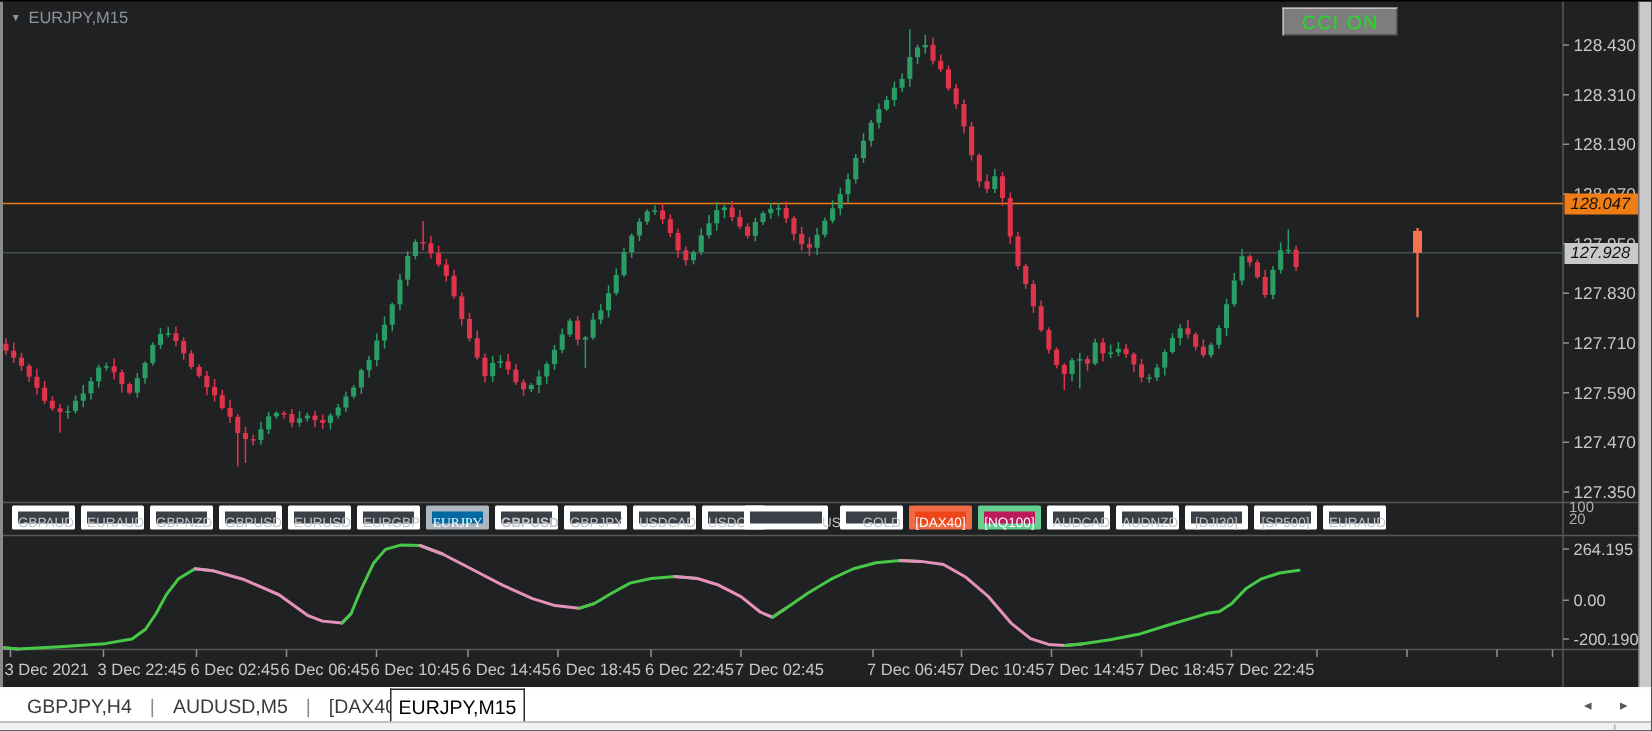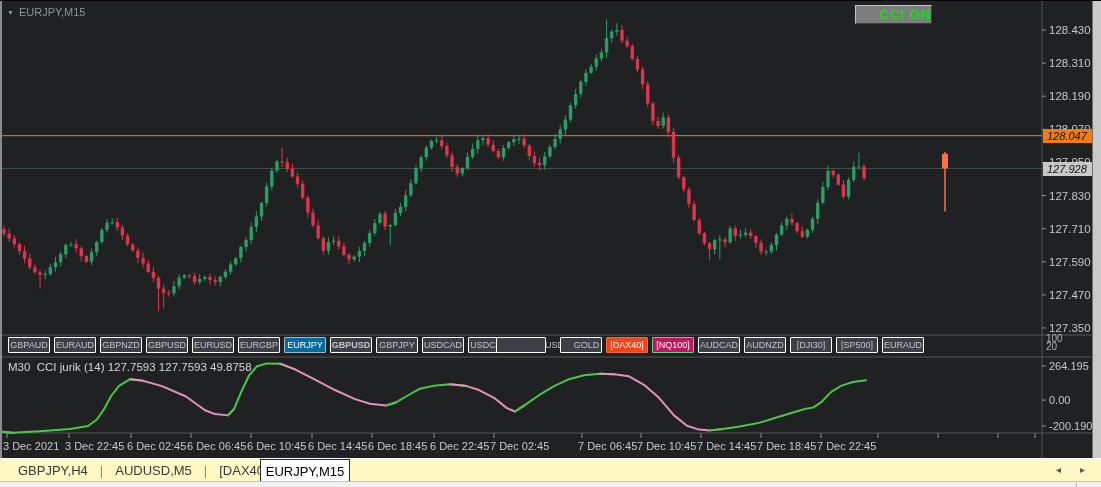--- a/index.html
+++ b/index.html
@@ -5,35 +5,35 @@
   html,body{margin:0;padding:0;background:#444;}
   *{box-sizing:border-box;}
   #app{position:relative;width:1101px;height:487px;background:#202122;overflow:hidden;
        font-family:"Liberation Sans",sans-serif;border-top:1px solid #000;}
   #app::before{content:"";position:absolute;left:0;top:0;width:2px;height:457px;background:#8b8b8b;z-index:40;}
   #chart-svg{position:absolute;left:0;top:0;}
   .ttl{position:absolute;left:7px;top:5px;color:#8f9499;font-size:11px;display:flex;align-items:center;gap:5px;z-index:5;}
   .ttl .tri{font-size:7px;line-height:1;}
   #cci-btn{position:absolute;left:855px;top:4px;width:77px;height:19px;background:#7d7d7d;
      border-top:1px solid #c3c3c3;border-left:1px solid #c3c3c3;border-right:1px solid #3f3f3f;border-bottom:1px solid #3f3f3f;
-     color:#1ce01c;font-size:13px;font-weight:bold;text-align:right;line-height:17px;letter-spacing:1px;z-index:6;cursor:pointer;}
+     color:#1ce01c;font-size:13px;font-weight:normal;text-align:center;line-height:17px;letter-spacing:1px;z-index:6;cursor:pointer;}
   .plabel{position:absolute;left:1043px;width:50px;height:14px;font-size:11px;line-height:14px;padding-left:4px;color:#111;z-index:6;font-style:italic;}
   #plabel-orange{top:128px;background:#f07d14;}
   #plabel-bid{top:161px;background:#c9c9c9;}
   #ind-label{position:absolute;left:8px;top:360px;color:#d6d6d6;font-size:11.5px;white-space:pre;z-index:5;}
   #mini100{position:absolute;left:1046px;top:333px;color:#b0b0b0;font-size:10px;line-height:10px;z-index:5;}
   #mini20{position:absolute;left:1046px;top:341px;color:#b0b0b0;font-size:10px;line-height:10px;z-index:5;}
   #symrow{position:absolute;left:0;top:335px;width:1042px;height:20px;z-index:5;}
-  .symbtn{position:absolute;top:1px;width:42px;height:16px;background:#3a4046;border:1px solid #ffffff;border-radius:1px;
+  .symbtn{position:absolute;top:1px;width:42px;height:16px;background:#3a4046;border:4px solid #ffffff;border-radius:1px;
      color:#c2c6ca;font-size:9px;line-height:14px;text-align:center;cursor:pointer;}
-  .symbtn.sel{background:#0369a1;border-color:#aeb6be;color:#fff;}
+  .symbtn.sel{background:#0369a1;border-color:#aeb6be;color:#fff;font-family:Liberation Serif, serif;}
   .symbtn.dax{background:#ee4417;border-color:#f06a45;color:#fff;}
   .symbtn.nq{background:#be185d;border-color:#65cf90;color:#fff;}
   #rborder{position:absolute;left:1092px;top:0;width:9px;height:457px;background:#c9c9c9;border-left:1px solid #727272;z-index:30;}
-  #tabbar{position:absolute;left:0;top:457px;width:1101px;height:23px;background:#fef9c3;border-top:1px solid #fbfbfb;z-index:35;}
+  #tabbar{position:absolute;left:0;top:457px;width:1101px;height:23px;background:#ffffff;border-top:1px solid #fbfbfb;z-index:35;}
   #tabrow{position:absolute;left:18px;top:0;height:22px;display:flex;align-items:center;font-size:13px;color:#3a3a3a;}
   #tabrow .sep{color:#8a8a8a;margin:0 12px;}
   .tab{cursor:pointer;}
   #activetab{position:absolute;left:260px;top:0;width:90px;height:23px;background:#fff;border:1px solid #2b2b2b;border-bottom:none;
      font-size:13px;color:#000;display:flex;align-items:center;justify-content:center;cursor:pointer;}
   .tarrow{position:absolute;top:5px;font-size:10px;color:#555;cursor:pointer;}
   #tarrow-l{left:1056px;} #tarrow-r{left:1080px;}
   #statusstrip{position:absolute;left:0;top:480px;width:1101px;height:7px;background:#f1f1f1;border-top:1px solid #c2c2c2;z-index:35;}
   #statusstrip .notch{position:absolute;left:1076px;top:1px;width:1px;height:6px;background:#b0b0b0;}
 </style>
@@ -486,21 +486,20 @@
       <div class="symbtn" style="left: 698px;">AUDCAD</div>
       <div class="symbtn" style="left: 744px;">AUDNZD</div>
       <div class="symbtn" style="left: 790px;">[DJI30]</div>
       <div class="symbtn" style="left: 836px;">[SP500]</div>
       <div class="symbtn" style="left: 882px;">EURAUD</div>
     </div>
 
   <div id="mini100">100</div>
   <div id="mini20">20</div>
 
-  <div id="ind-label">M30  CCI jurik (14) 127.7593 127.7593 49.8758</div>
 
   <div id="rborder"></div>
 
   <div id="tabbar">
     <div id="tabrow">
         <span class="tab">GBPJPY,H4</span>
         <span class="sep">|</span>
         <span class="tab">AUDUSD,M5</span>
         <span class="sep">|</span>
         <span class="tab">[DAX40],H1</span>

